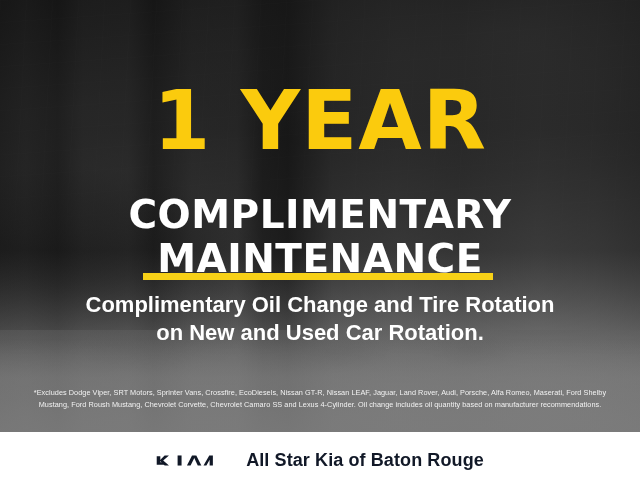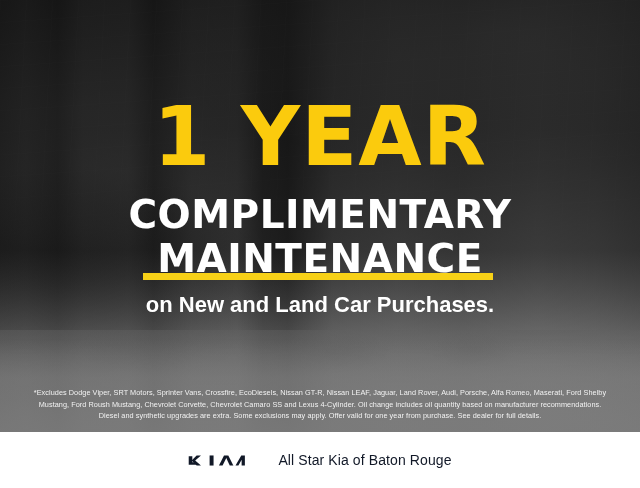--- a/index.html
+++ b/index.html
@@ -112,21 +112,21 @@
   .hero-content {
     position: absolute;
     inset: 0;
     display: flex;
     flex-direction: column;
     align-items: center;
     text-align: center;
   }
 
   .headline-year {
-    margin: 16px;
+    margin: 0;
     padding: 0;
     color: #fbcb0d;
     font-family: "DejaVu Sans", sans-serif;
     font-weight: 700;
     font-size: 82px;
     line-height: 1;
     letter-spacing: 1px;
     position: absolute;
     top: 80px;
     left: 0; right: 0;
@@ -197,22 +197,22 @@
   }
   .kia-logo {
     display: block;
     width: 72px;
     height: 19px;
     flex: none;
   }
   .dealer-name {
     color: #111827;
     font-family: "Liberation Sans", sans-serif;
-    font-weight: 400;
-    font-size: 14px;
+    font-weight: 700;
+    font-size: 18px;
     letter-spacing: 0.1px;
     white-space: nowrap;
   }
 </style>
 </head>
 <body>
 
 <div class="ad-root">
 
   <div class="hero">
@@ -228,27 +228,27 @@
       <h1 class="headline-year">1 YEAR</h1>
 
       <h2 class="headline-sub">
         <span>COMPLIMENTARY</span>
         <span class="line2">MAINTENANCE</span>
       </h2>
 
       <div class="rule"></div>
 
       <p class="offer">
-        <span class="line2">on New and Land Car Purchases.</span>
+        <span>Complimentary Oil Change and Tire Rotation</span>
+        <span class="line2">on New and Used Car Rotation.</span>
       </p>
 
       <p class="disclaimer">
         <span>*Excludes Dodge Viper, SRT Motors, Sprinter Vans, Crossfire, EcoDiesels, Nissan GT-R, Nissan LEAF, Jaguar, Land Rover, Audi, Porsche, Alfa Romeo, Maserati, Ford Shelby</span>
         <span>Mustang, Ford Roush Mustang, Chevrolet Corvette, Chevrolet Camaro SS and Lexus 4-Cylinder. Oil change includes oil quantity based on manufacturer recommendations.</span>
-        <span>Diesel and synthetic upgrades are extra. Some exclusions may apply. Offer valid for one year from purchase. See dealer for full details.</span>
       </p>
 
     </div>
   </div>
 
   <div class="footer">
 
     <svg class="kia-logo" viewBox="0 0 200 52" aria-hidden="true">
       <g fill="#111827">
 

